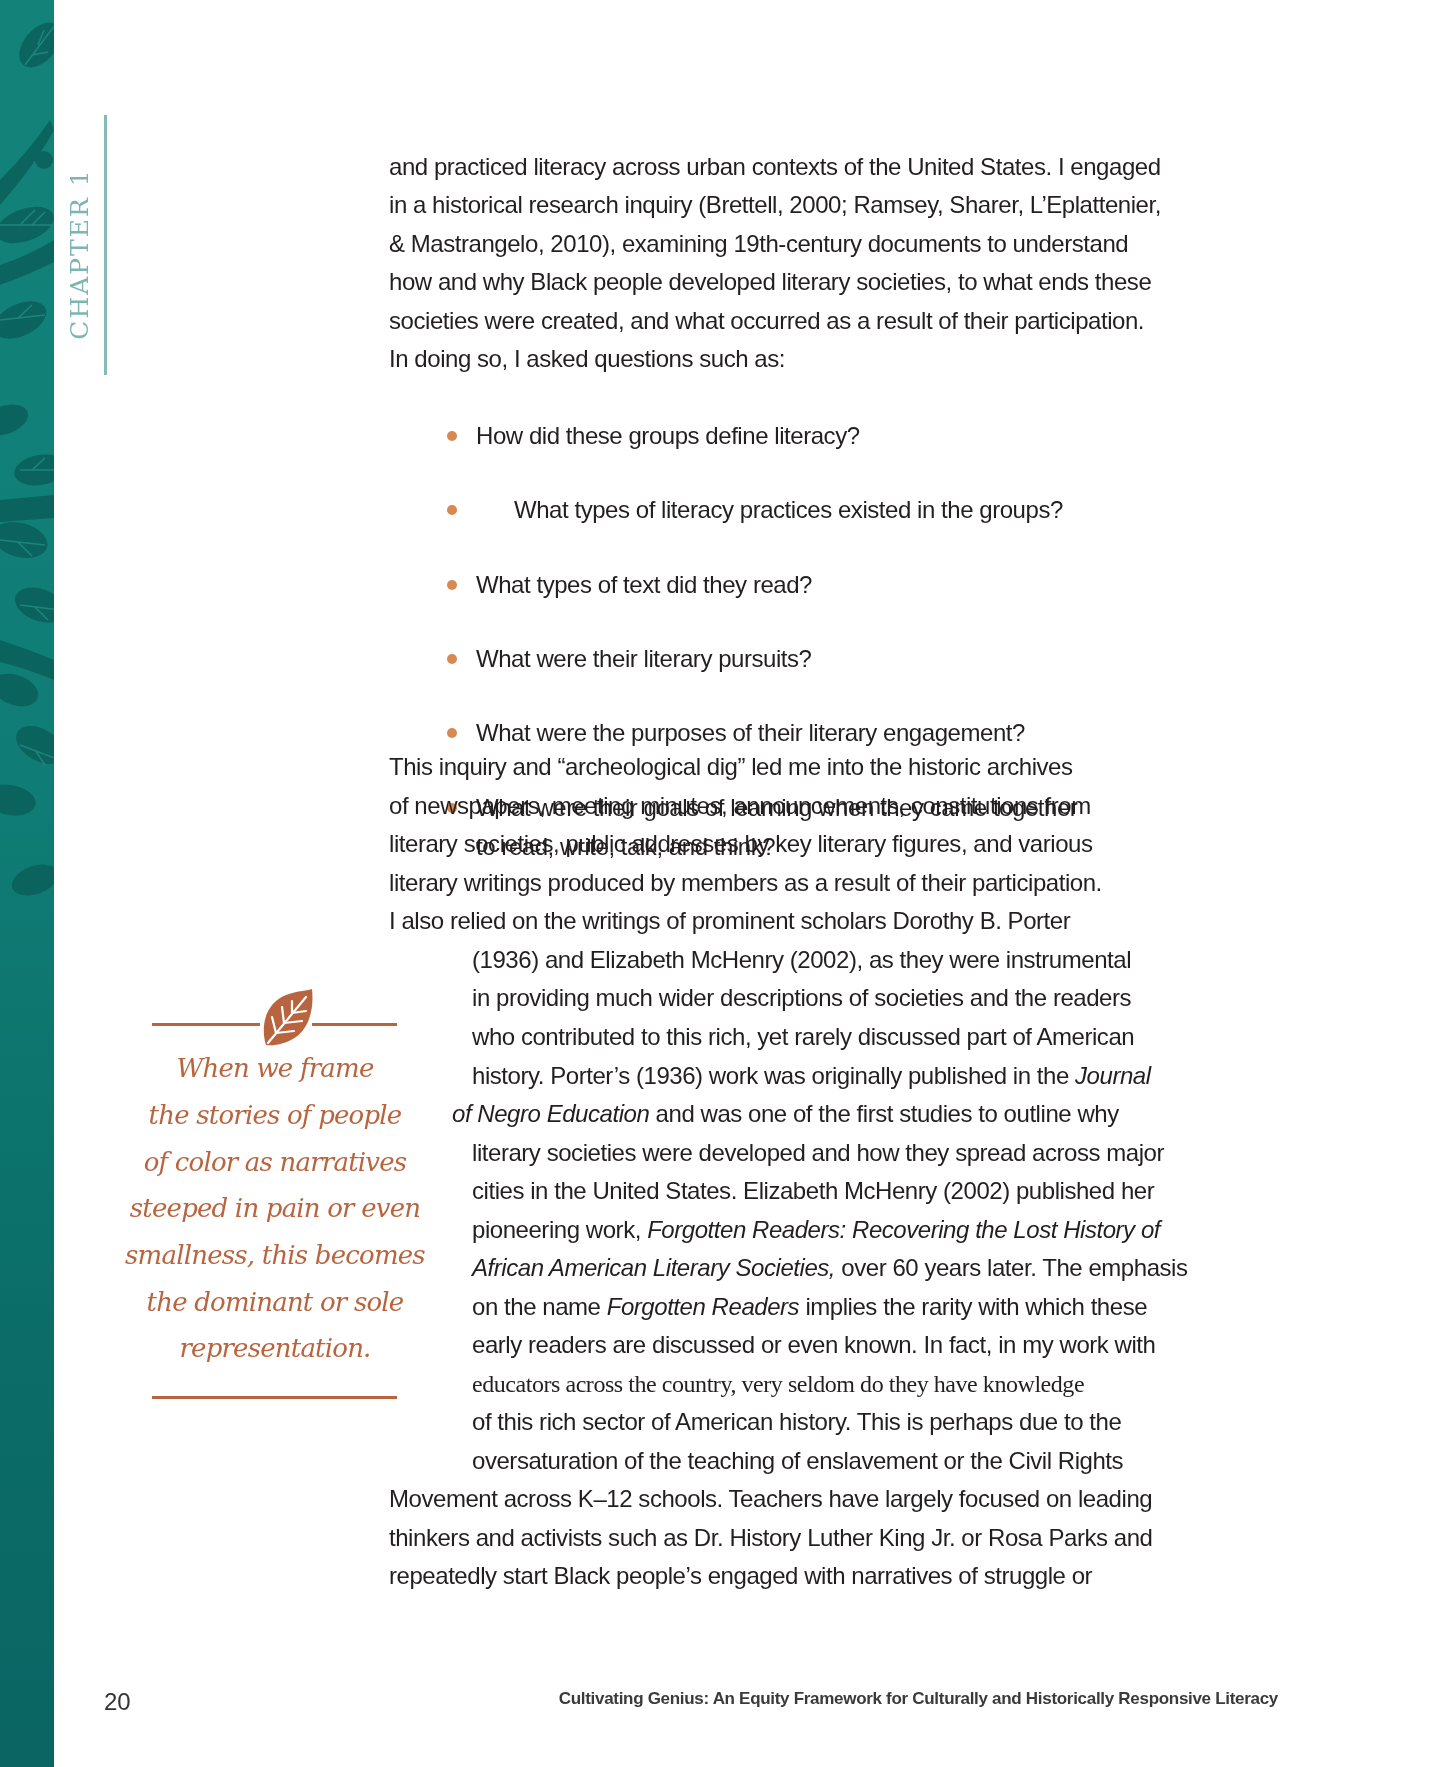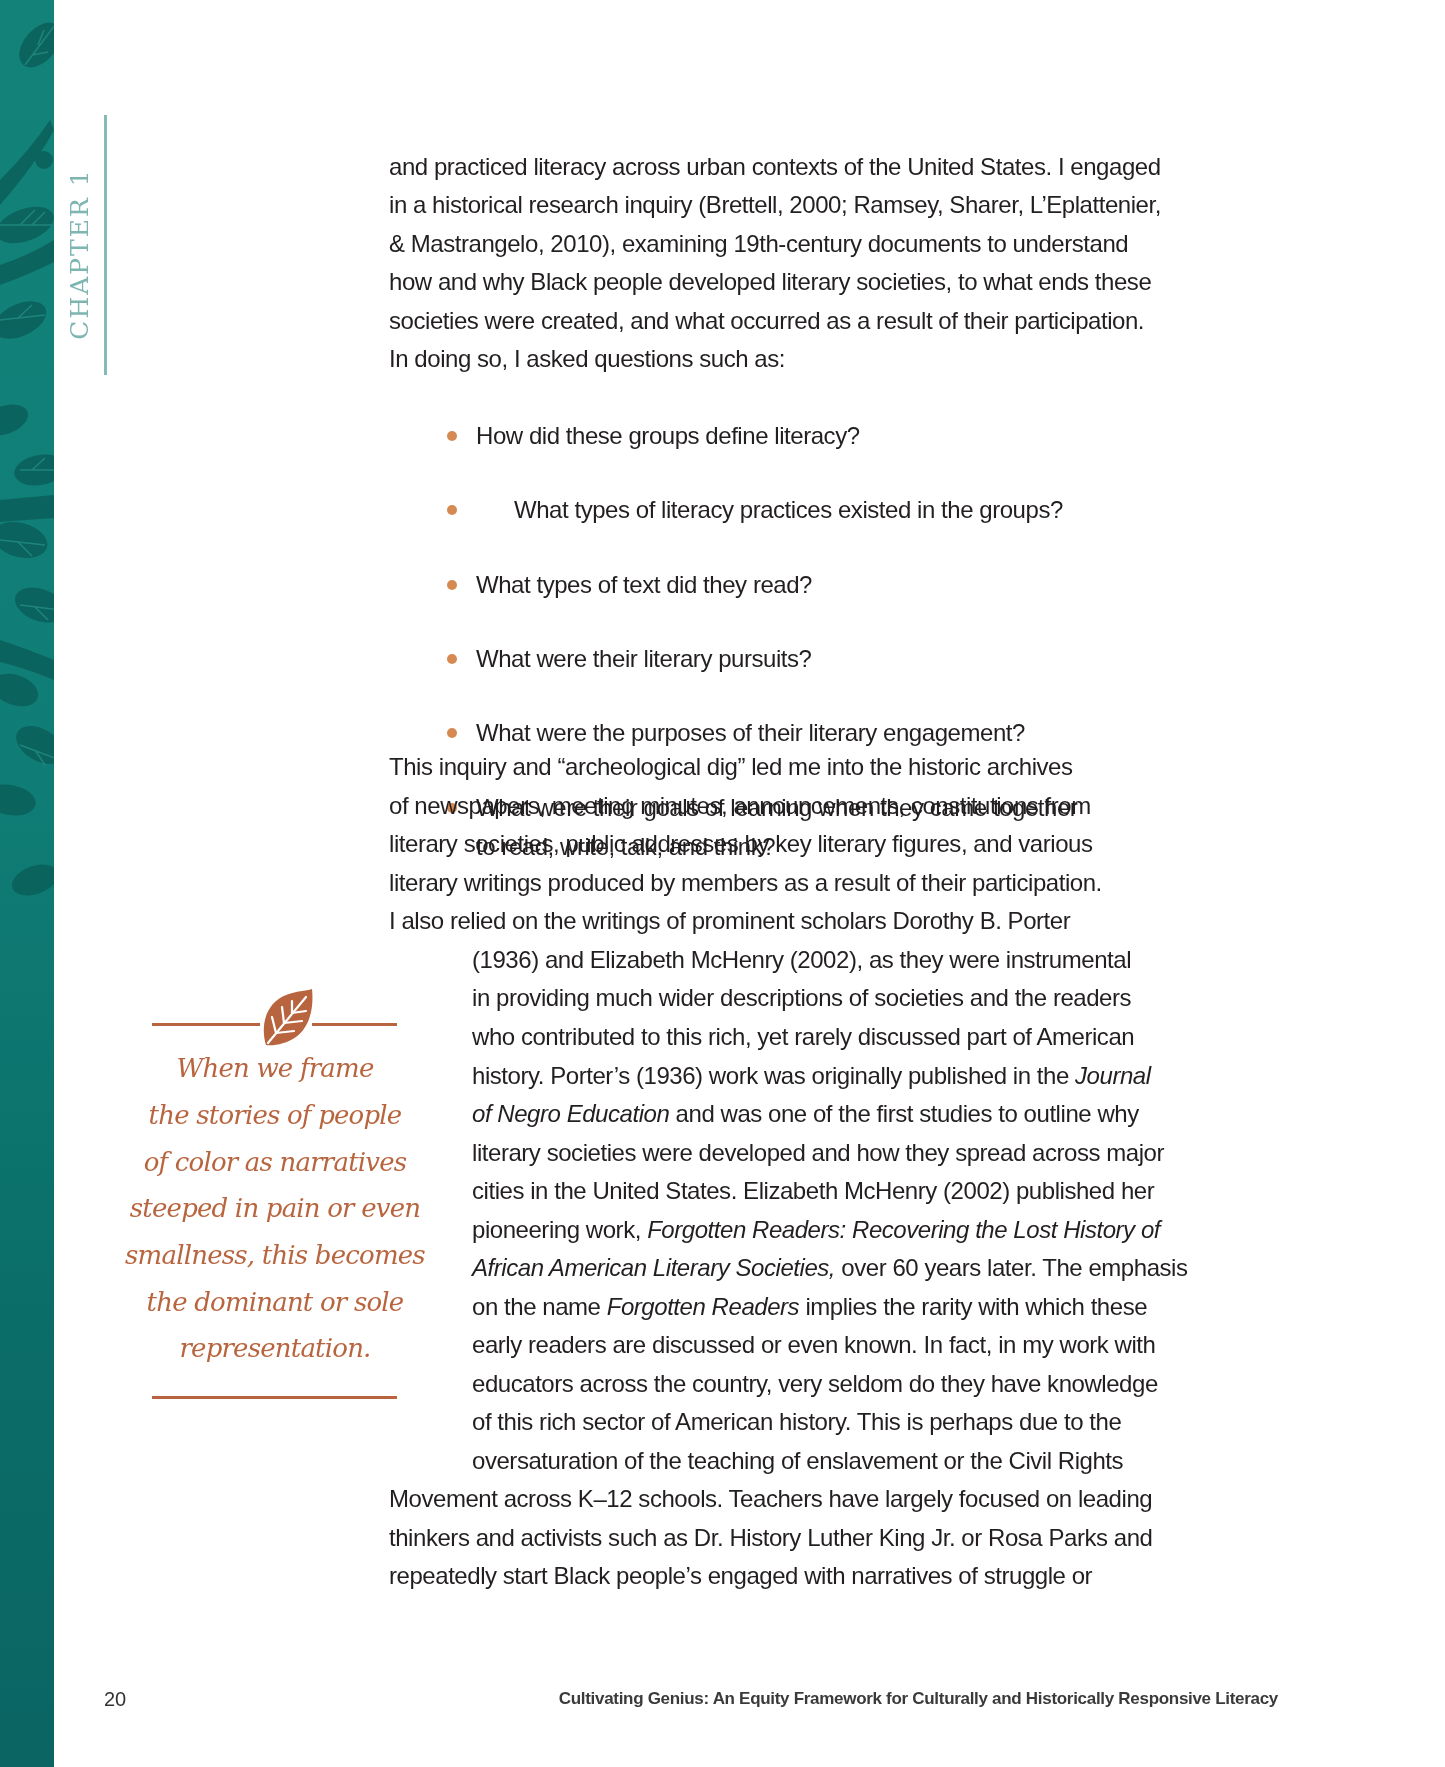--- a/index.html
+++ b/index.html
@@ -17,21 +17,21 @@
                letter-spacing:-0.45px; color:#231f20; }
   .body-line i { font-style:italic; }
   .bullet { position:absolute; width:10px; height:10px; border-radius:50%; background:#d68a52; }
 
   .quote-rule { position:absolute; height:3px; background:#b8653f; }
   .quote-leaf { position:absolute; left:260px; top:989px; width:54px; height:58px; }
   .quote-line { position:absolute; left:110px; width:330px; text-align:center; white-space:nowrap;
                 font-family:"DejaVu Serif", serif; font-style:italic; font-size:26px; line-height:46px;
                 color:#b8653f; letter-spacing:-0.8px; }
 
-  .page-num { position:absolute; left:104px; top:1688px; font-size:20px; color:#333; }
+  .page-num { position:absolute; left:104px; top:1688px; font-size:24px; color:#333; }
   .footer-title { position:absolute; right:167px; top:1689px; font-size:17px; font-weight:bold;
                   color:#3a3a3a; white-space:nowrap; letter-spacing:-0.3px; }
 </style>
 </head>
 <body>
 
 <div class="strip">
   <svg width="54" height="1767" viewBox="0 0 54 1767">
     <g fill="#0b5f5b" opacity="0.85">
       <ellipse cx="40" cy="45" rx="26" ry="16" transform="rotate(-50 40 45)"></ellipse>
@@ -96,28 +96,28 @@
 <div>
   <div class="body-line" style="left:389px;top:748px;">This inquiry and “archeological dig” led me into the historic archives</div>
   <div class="body-line" style="left:389px;top:787px;">of newspapers, meeting minutes, announcements, constitutions from</div>
   <div class="body-line" style="left:389px;top:825px;">literary societies, public addresses by key literary figures, and various</div>
   <div class="body-line" style="left:389px;top:864px;">literary writings produced by members as a result of their participation.</div>
   <div class="body-line" style="left:389px;top:902px;">I also relied on the writings of prominent scholars Dorothy B. Porter</div>
   <div class="body-line" style="left:472px;top:941px;text-align:right;">(1936) and Elizabeth McHenry (2002), as they were instrumental</div>
   <div class="body-line" style="left:472px;top:979px;">in providing much wider descriptions of societies and the readers</div>
   <div class="body-line" style="left:472px;top:1018px;">who contributed to this rich, yet rarely discussed part of American</div>
   <div class="body-line" style="left:472px;top:1057px;"><span>history. Porter’s (1936) work was originally published in the </span><i>Journal</i></div>
-  <div class="body-line" style="left:472px;top:1095px;text-align:right;"><i>of Negro Education</i><span> and was one of the first studies to outline why</span></div>
+  <div class="body-line" style="left:452px;top:1095px;text-align:right;"><i>of Negro Education</i><span> and was one of the first studies to outline why</span></div>
   <div class="body-line" style="left:472px;top:1134px;">literary societies were developed and how they spread across major</div>
   <div class="body-line" style="left:472px;top:1172px;">cities in the United States. Elizabeth McHenry (2002) published her</div>
   <div class="body-line" style="left:472px;top:1211px;"><span>pioneering work, </span><i>Forgotten Readers: Recovering the Lost History of</i></div>
   <div class="body-line" style="left:472px;top:1249px;"><i>African American Literary Societies,</i><span> over 60 years later. The emphasis</span></div>
   <div class="body-line" style="left:472px;top:1288px;"><span>on the name </span><i>Forgotten Readers</i><span> implies the rarity with which these</span></div>
   <div class="body-line" style="left:472px;top:1326px;">early readers are discussed or even known. In fact, in my work with</div>
-  <div class="body-line" style="left:472px;top:1365px;">educators across the country, very seldom do they have knowledge</div>
+  <div class="body-line" style="left:472px;top:1365px;font-family:Liberation Serif, serif;">educators across the country, very seldom do they have knowledge</div>
   <div class="body-line" style="left:472px;top:1403px;">of this rich sector of American history. This is perhaps due to the</div>
   <div class="body-line" style="left:472px;top:1442px;">oversaturation of the teaching of enslavement or the Civil Rights</div>
   <div class="body-line" style="left:389px;top:1480px;">Movement across K–12 schools. Teachers have largely focused on leading</div>
   <div class="body-line" style="left:389px;top:1519px;">thinkers and activists such as Dr. History Luther King Jr. or Rosa Parks and</div>
   <div class="body-line" style="left:389px;top:1557px;">repeatedly start Black people’s engaged with narratives of struggle or</div>
 </div>
 
 <div>
   <div class="quote-rule" style="left:152px;top:1023px;width:108px;"></div>
   <div class="quote-rule" style="left:312px;top:1023px;width:85px;"></div>

